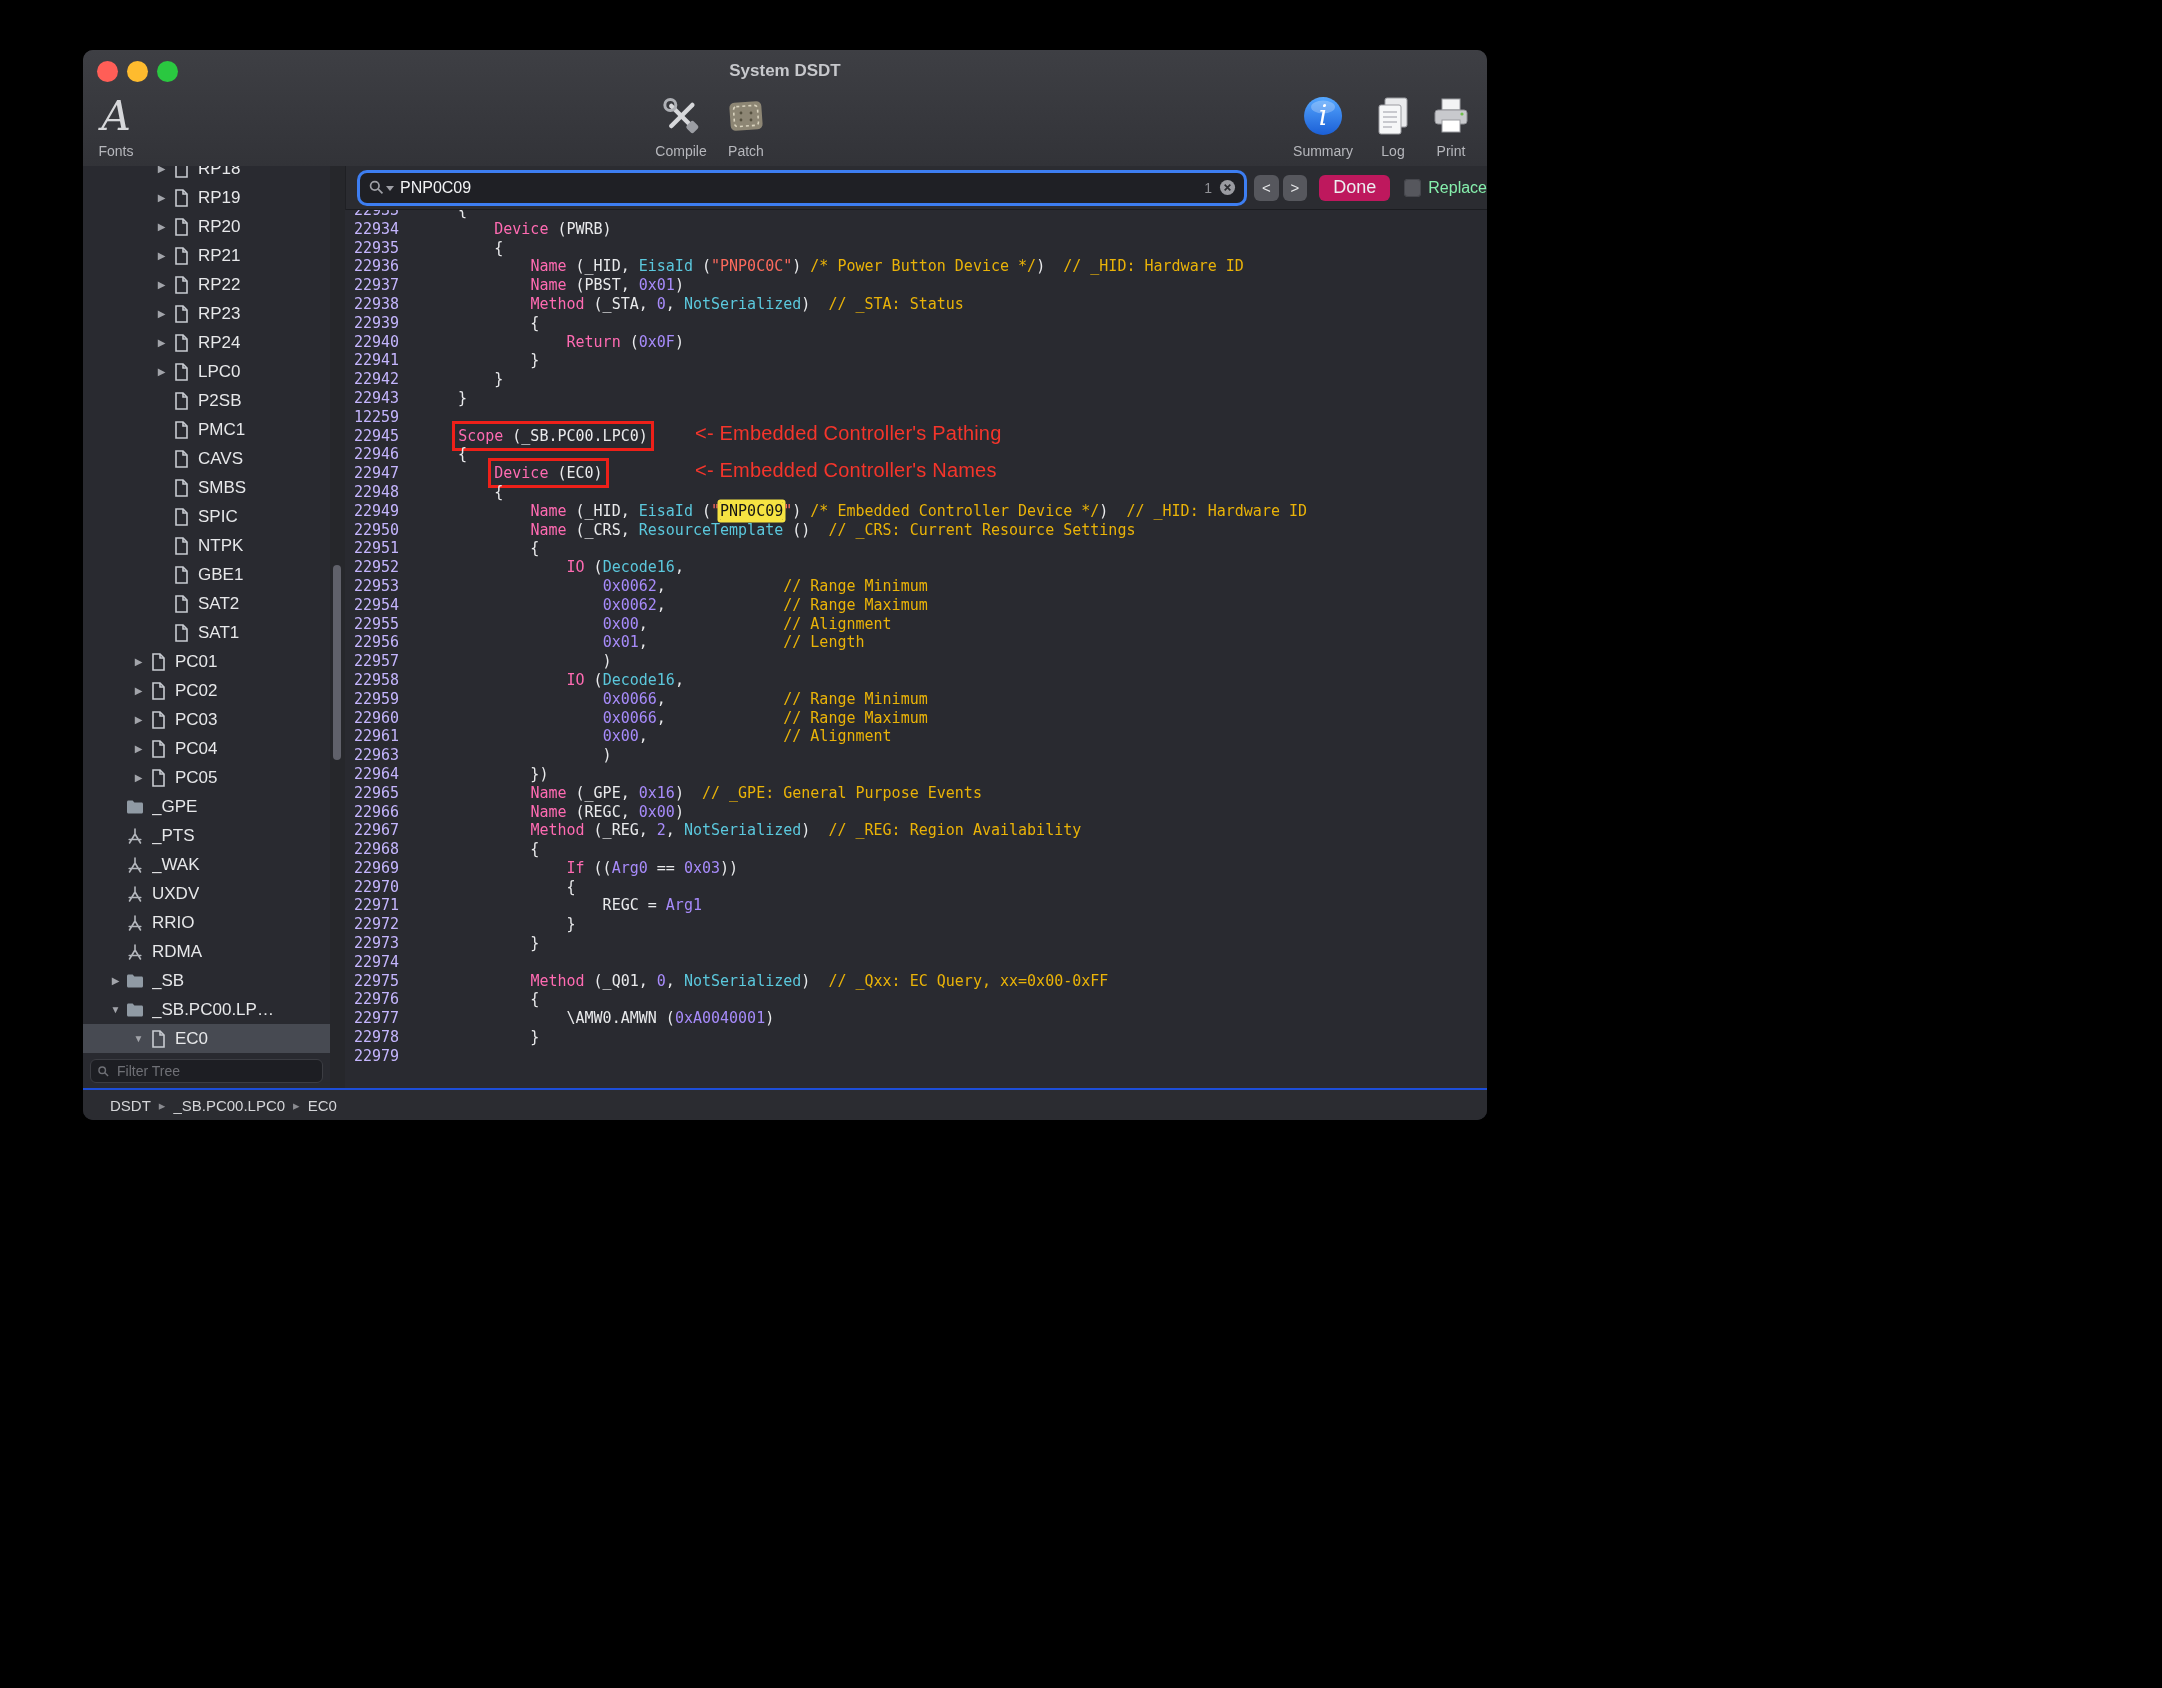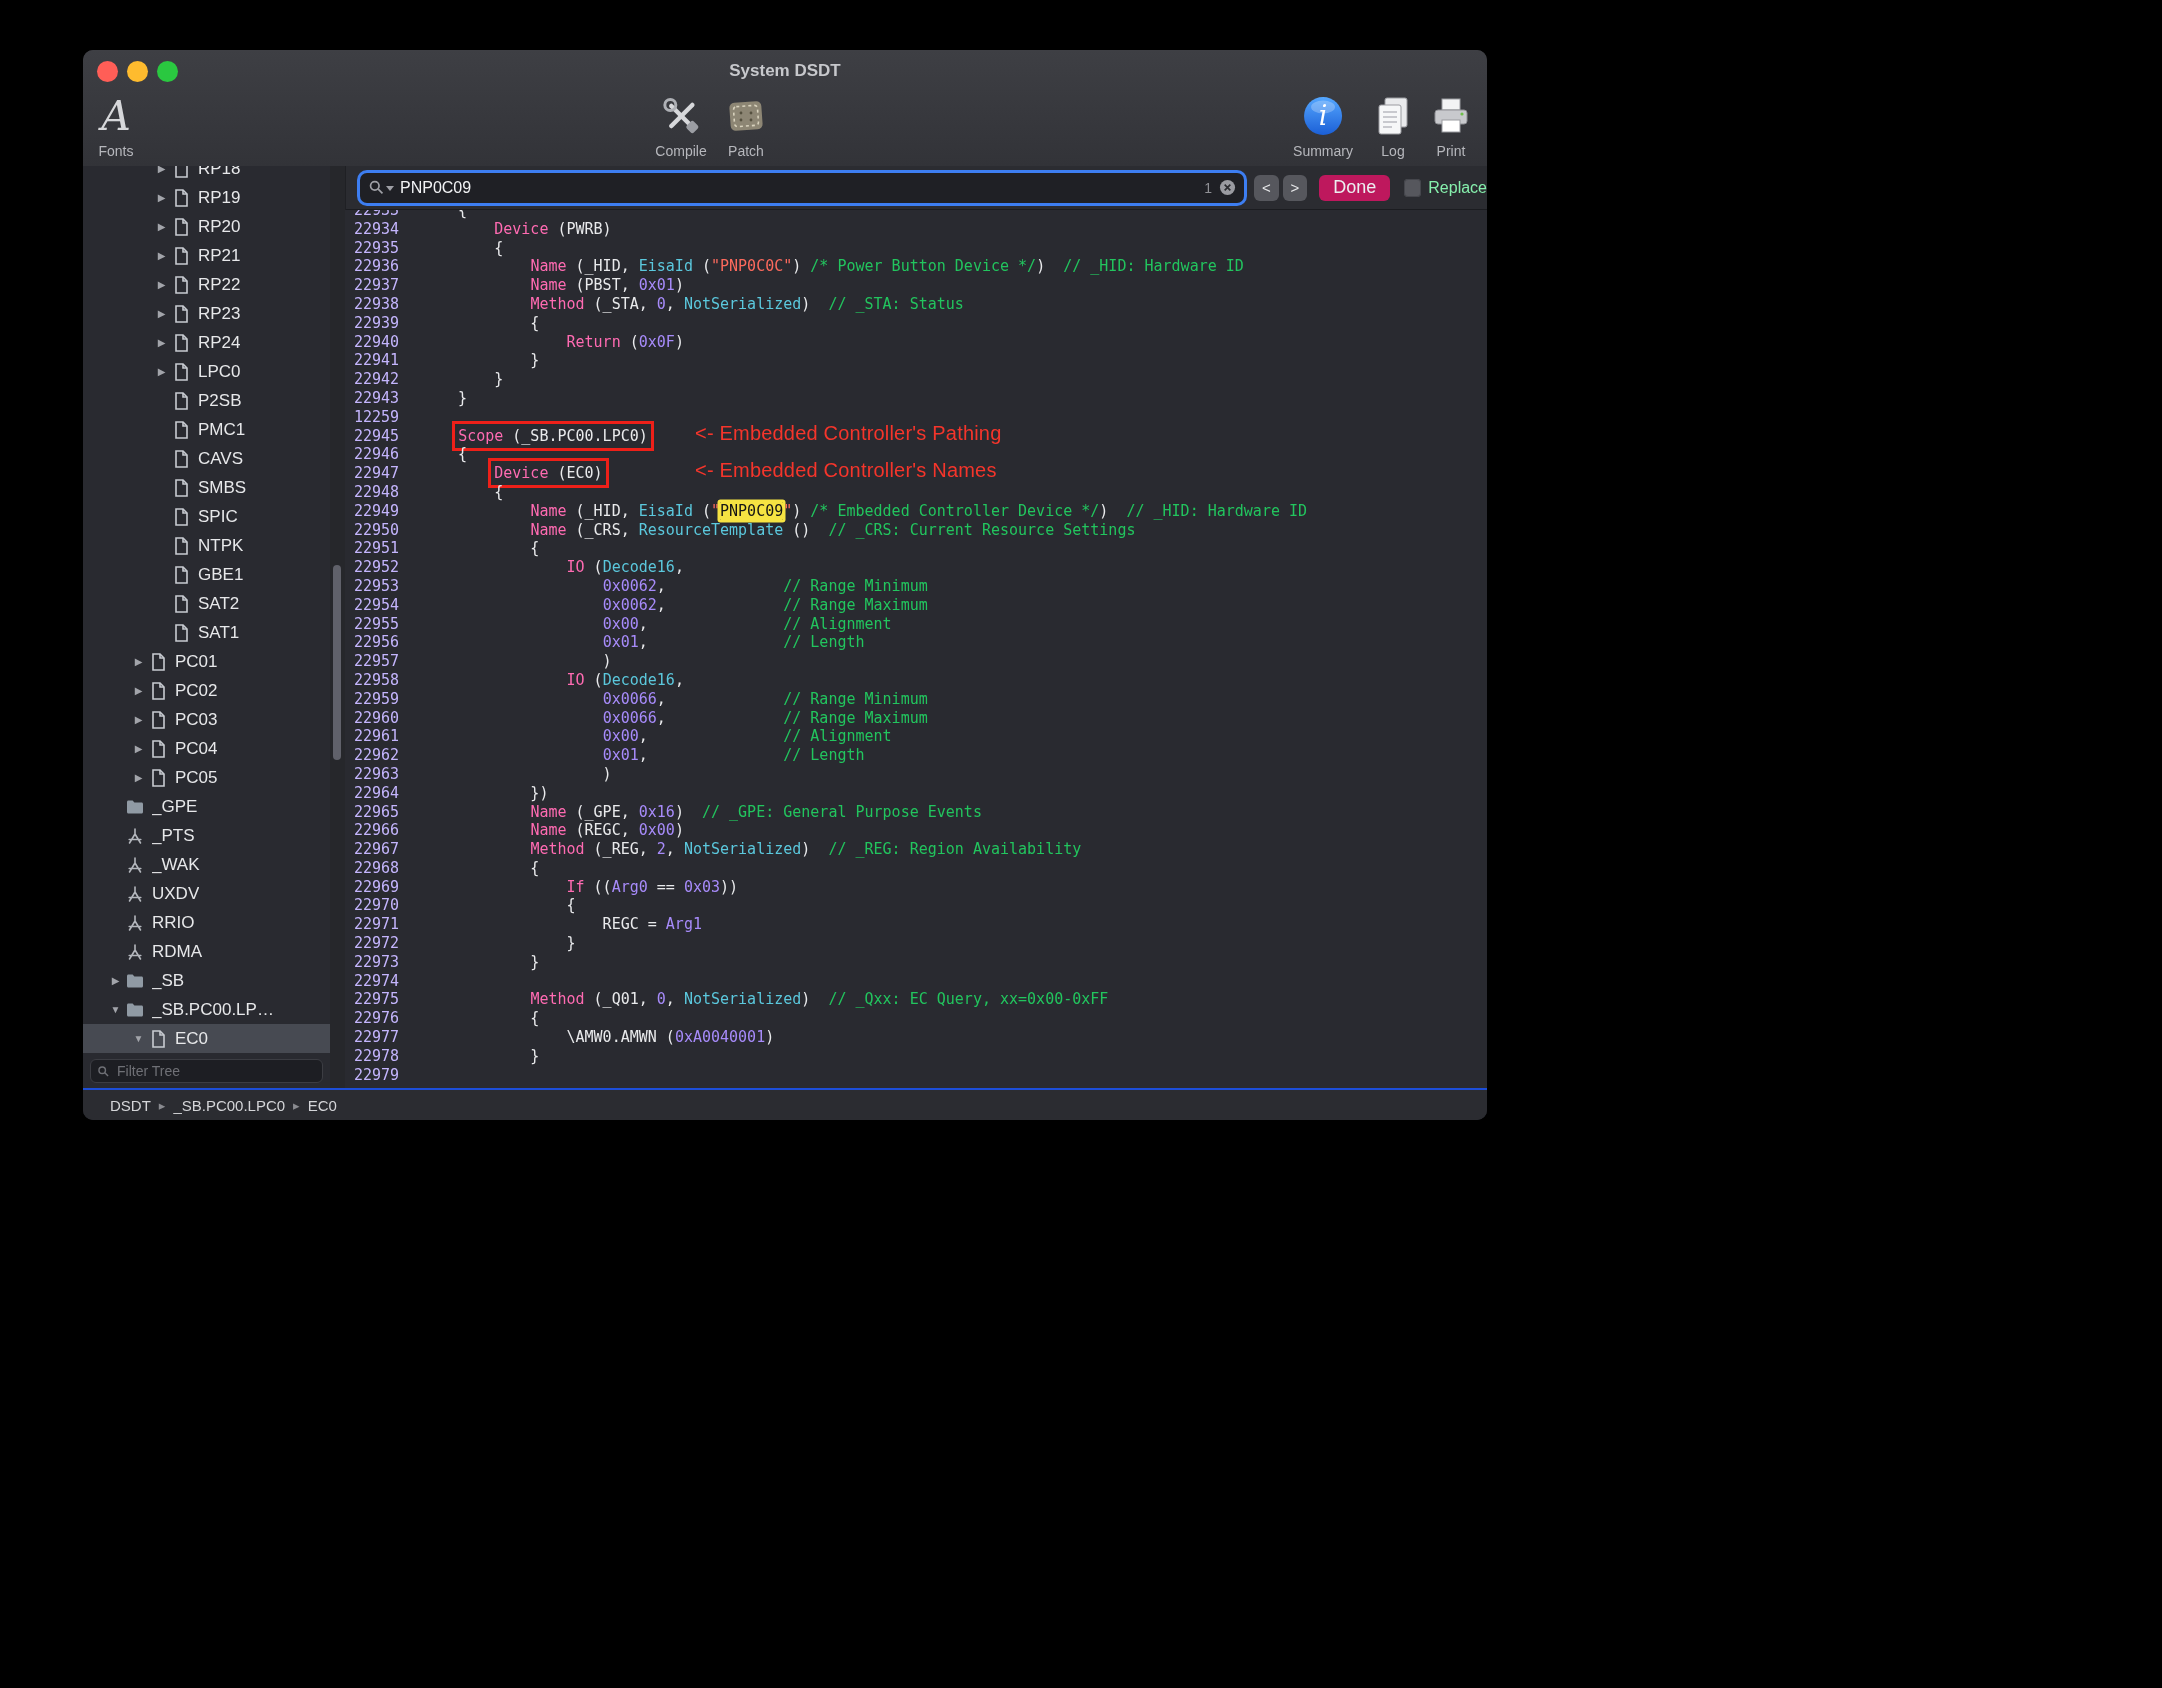--- a/index.html
+++ b/index.html
@@ -48,21 +48,21 @@
   .filter input{background:transparent;border:none;outline:none;color:#e7e8ea;font-size:14px;width:100%;font-family:"Liberation Sans",sans-serif;}
   .filter input::placeholder{color:#6f7076;}
   .filter svg{flex:none;margin-right:5px;}
 
   
   .editor{position:absolute;left:262px;top:160px;right:0;bottom:32px;background:#292a30;overflow:hidden;font-family:"DejaVu Sans Mono",monospace;font-size:15px;}
   .codewrap{margin-top:-9px;}
   .line{height:18.8px;line-height:18.8px;white-space:pre;position:relative;}
   .ln{display:inline-block;width:63px;text-align:center;color:#c4b5fd;}
   .src{margin-left:14px;}
-  .p{color:#e9eaec}.k{color:#ff6bb2}.t{color:#5bc8dd}.n{color:#a78bfa}.s{color:#fc6a5d}.c{color:#22c55e}
+  .p{color:#e9eaec}.k{color:#ff6bb2}.t{color:#5bc8dd}.n{color:#a78bfa}.s{color:#fc6a5d}.c{color:#eab308}
   .m{background:#f6e342;box-shadow:0 0 0 2.5px #f6e342;color:#151515;border-radius:1px;}
   .rbox{outline:3px solid #ee2019;outline-offset:3px;}
   .ann{position:absolute;left:350px;top:-3px;font-family:"Liberation Sans",sans-serif;font-size:20px;color:#f5352b;letter-spacing:.2px;white-space:nowrap;}
 
   
   .statusbar{position:absolute;left:0;right:0;bottom:0;height:32px;background:#2b2c31;border-top:2px solid #1d4ed8;display:flex;align-items:center;padding-left:27px;box-sizing:border-box;}
   .crumb{color:#d4d5d8;font-size:15px;}
   .csep{color:#8a8b90;font-size:13px;margin:0 8px;}
 </style>
 </head>
@@ -556,21 +556,20 @@
         <div class="line"><span class="ln">22952</span><span class="src"><span class="p">                </span><span class="k">IO</span><span class="p"> (</span><span class="t">Decode16</span><span class="p">,</span></span></div>
         <div class="line"><span class="ln">22953</span><span class="src"><span class="p">                    </span><span class="n">0x0062</span><span class="p">,             </span><span class="c">// Range Minimum</span></span></div>
         <div class="line"><span class="ln">22954</span><span class="src"><span class="p">                    </span><span class="n">0x0062</span><span class="p">,             </span><span class="c">// Range Maximum</span></span></div>
         <div class="line"><span class="ln">22955</span><span class="src"><span class="p">                    </span><span class="n">0x00</span><span class="p">,               </span><span class="c">// Alignment</span></span></div>
         <div class="line"><span class="ln">22956</span><span class="src"><span class="p">                    </span><span class="n">0x01</span><span class="p">,               </span><span class="c">// Length</span></span></div>
         <div class="line"><span class="ln">22957</span><span class="src"><span class="p">                    )</span></span></div>
         <div class="line"><span class="ln">22958</span><span class="src"><span class="p">                </span><span class="k">IO</span><span class="p"> (</span><span class="t">Decode16</span><span class="p">,</span></span></div>
         <div class="line"><span class="ln">22959</span><span class="src"><span class="p">                    </span><span class="n">0x0066</span><span class="p">,             </span><span class="c">// Range Minimum</span></span></div>
         <div class="line"><span class="ln">22960</span><span class="src"><span class="p">                    </span><span class="n">0x0066</span><span class="p">,             </span><span class="c">// Range Maximum</span></span></div>
         <div class="line"><span class="ln">22961</span><span class="src"><span class="p">                    </span><span class="n">0x00</span><span class="p">,               </span><span class="c">// Alignment</span></span></div>
-        <div class="line"><span class="ln">22962</span><span class="src"><span class="p">                    </span><span class="n">0x01</span><span class="p">,               </span><span class="c">// Length</span></span></div>
         <div class="line"><span class="ln">22963</span><span class="src"><span class="p">                    )</span></span></div>
         <div class="line"><span class="ln">22964</span><span class="src"><span class="p">            })</span></span></div>
         <div class="line"><span class="ln">22965</span><span class="src"><span class="p">            </span><span class="k">Name</span><span class="p"> (_GPE, </span><span class="n">0x16</span><span class="p">)  </span><span class="c">// _GPE: General Purpose Events</span></span></div>
         <div class="line"><span class="ln">22966</span><span class="src"><span class="p">            </span><span class="k">Name</span><span class="p"> (REGC, </span><span class="n">0x00</span><span class="p">)</span></span></div>
         <div class="line"><span class="ln">22967</span><span class="src"><span class="p">            </span><span class="k">Method</span><span class="p"> (_REG, </span><span class="n">2</span><span class="p">, </span><span class="t">NotSerialized</span><span class="p">)  </span><span class="c">// _REG: Region Availability</span></span></div>
         <div class="line"><span class="ln">22968</span><span class="src"><span class="p">            {</span></span></div>
         <div class="line"><span class="ln">22969</span><span class="src"><span class="p">                </span><span class="k">If</span><span class="p"> ((</span><span class="n">Arg0</span><span class="p"> == </span><span class="n">0x03</span><span class="p">))</span></span></div>
         <div class="line"><span class="ln">22970</span><span class="src"><span class="p">                {</span></span></div>
         <div class="line"><span class="ln">22971</span><span class="src"><span class="p">                    REGC = </span><span class="n">Arg1</span></span></div>
         <div class="line"><span class="ln">22972</span><span class="src"><span class="p">                }</span></span></div>

